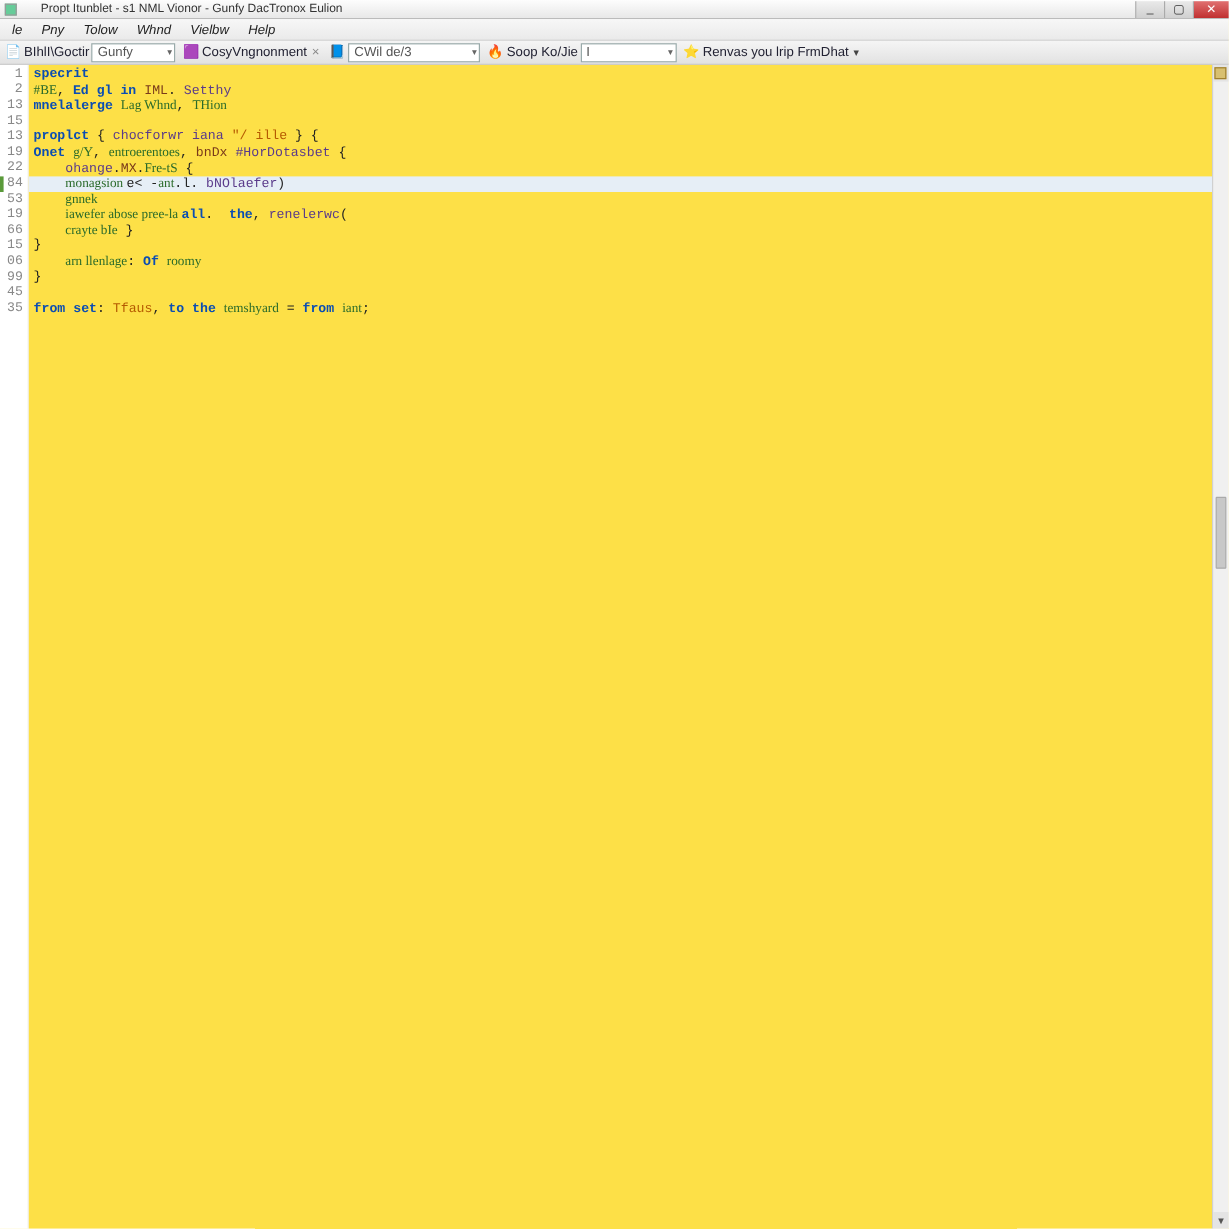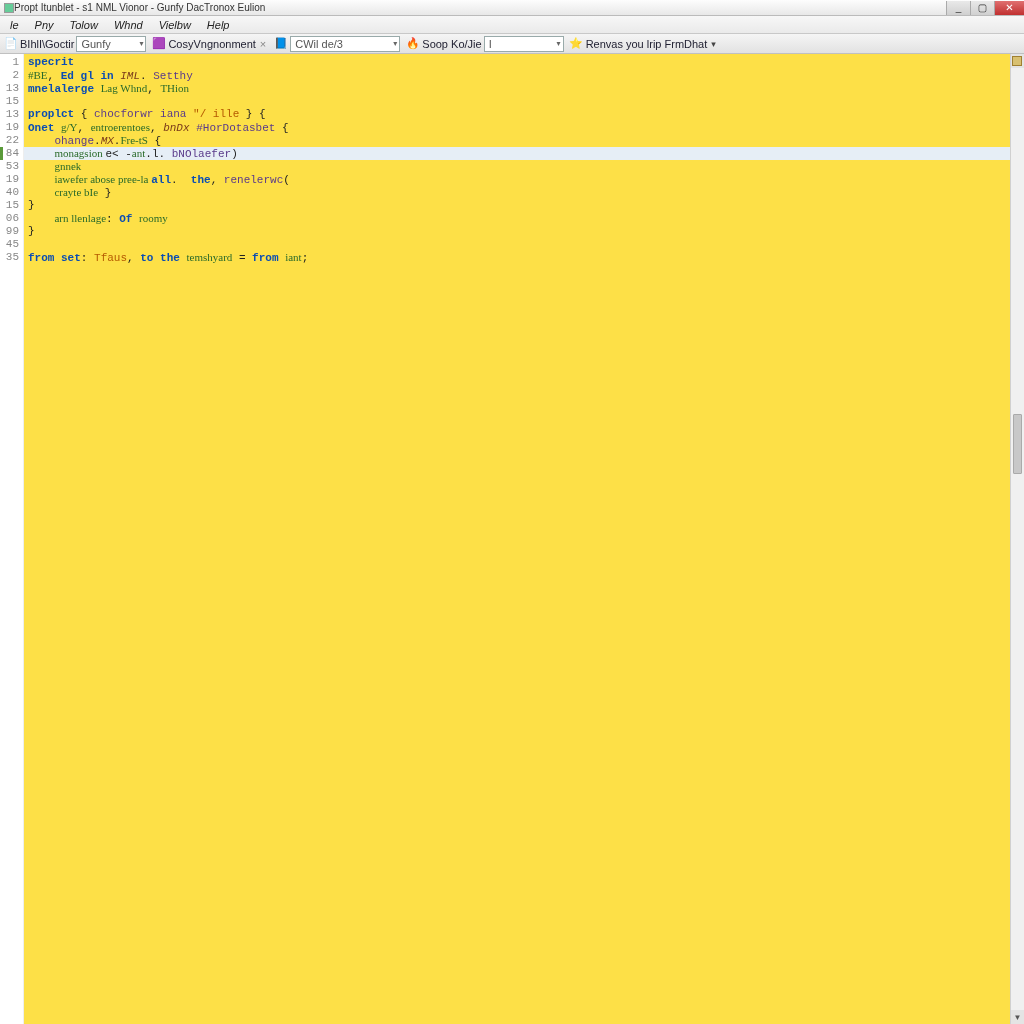--- a/index.html
+++ b/index.html
@@ -18,21 +18,21 @@
     height: 16px;
     background: linear-gradient(to bottom, #fdfdfd, #e8e8e8);
     border-bottom: 1px solid #bbb;
     display: flex;
     align-items: center;
     justify-content: space-between;
     padding-left: 4px;
     font-size: 10px;
     color: #333;
   }
-  .titlebar .title-left { display: flex; align-items: center; gap: 0; }
+  .titlebar .title-left { display: flex; align-items: center; gap: 20px; }
   .titlebar .app-icon {
     width: 10px; height: 10px; background: #6c9; border: 1px solid #999;
   }
   .window-controls { display: flex; }
   .window-controls .ctrl {
     width: 24px; height: 14px;
     display: flex; align-items: center; justify-content: center;
     font-size: 10px;
     background: linear-gradient(to bottom, #e9e9e9, #d0d0d0);
     border-left: 1px solid #aaa;
@@ -160,21 +160,21 @@
     top: 0;
     bottom: 0;
     width: 3px;
     background: #5a9a3a;
   }
   .kw { color: #0a4db3; font-weight: 600; }
   .fn { color: #5a3a8a; }
   .str { color: #b55a00; }
   .id { color: #2a6a2a; font-family: Liberation Serif, serif; }
   .op { color: #222; }
-  .type { color: #7a3a1a; font-style: italic; }
+  .type { color: #7a3a1a; }
   
   .vscroll {
     width: 14px;
     background: #f0f0f0;
     border-left: 1px solid #d0d0d0;
     position: relative;
   }
   .vscroll .arrow {
     height: 14px;
     display: flex;
@@ -273,21 +273,21 @@
       <div>1</div>
       <div>2</div>
       <div>13</div>
       <div>15</div>
       <div>13</div>
       <div>19</div>
       <div>22</div>
       <div>84</div>
       <div>53</div>
       <div>19</div>
-      <div>40</div>
+      <div>66</div>
       <div>15</div>
       <div>06</div>
       <div>99</div>
       <div>45</div>
       <div>35</div>
     </div>
   <div class="code" id="code"><div class="code-line"><span class="kw">specrit</span></div><div class="code-line"><span class="id">#BE</span><span class="op">, </span><span class="kw">Ed gl </span><span class="kw">in </span><span class="type">IML</span><span class="op">. </span><span class="fn">Setthy</span></div><div class="code-line"><span class="kw">mnelalerge </span><span class="id">Lag </span><span class="id">Whnd</span><span class="op">, </span><span class="id">THion</span></div><div class="code-line">&nbsp;</div><div class="code-line"><span class="kw">proplct </span><span class="op">{ </span><span class="fn">chocforwr iana </span><span class="str">"/ ille </span><span class="op">} {</span></div><div class="code-line"><span class="kw">Onet </span><span class="id">g/Y</span><span class="op">, </span><span class="id">entroerentoes</span><span class="op">, </span><span class="type">bnDx </span><span class="fn">#HorDotasbet</span><span class="op"> {</span></div><div class="code-line"><span class="op">    </span><span class="fn">ohange</span><span class="op">.</span><span class="type">MX</span><span class="op">.</span><span class="id">Fre-tS</span><span class="op"> {</span></div><div class="code-line hl-line"><span class="op">    </span><span class="id">monagsion </span><span class="op">e&lt; -</span><span class="id">ant</span><span class="op">.l. </span><span class="fn">bNOlaefer</span><span class="op">)</span></div><div class="code-line"><span class="op">    </span><span class="id">gnnek</span></div><div class="code-line"><span class="op">    </span><span class="id">iawefer </span><span class="id">abose </span><span class="id">pree-la </span><span class="kw">all</span><span class="op">.  </span><span class="kw">the</span><span class="op">, </span><span class="fn">renelerwc</span><span class="op">(</span></div><div class="code-line"><span class="op">    </span><span class="id">crayte </span><span class="id">bIe</span><span class="op"> }</span></div><div class="code-line"><span class="op">}</span></div><div class="code-line"><span class="op">    </span><span class="id">arn </span><span class="id">llenlage</span><span class="op">: </span><span class="kw">Of </span><span class="id">roomy</span></div><div class="code-line"><span class="op">}</span></div><div class="code-line">&nbsp;</div><div class="code-line"><span class="kw">from </span><span class="kw">set</span><span class="op">: </span><span class="str">Tfaus</span><span class="op">, </span><span class="kw">to the </span><span class="id">temshyard</span><span class="op"> = </span><span class="kw">from </span><span class="id">iant</span><span class="op">;</span></div></div>
   <div class="vscroll">
     <div class="arrow">▲</div>
     <span class="corner-icon"></span>

